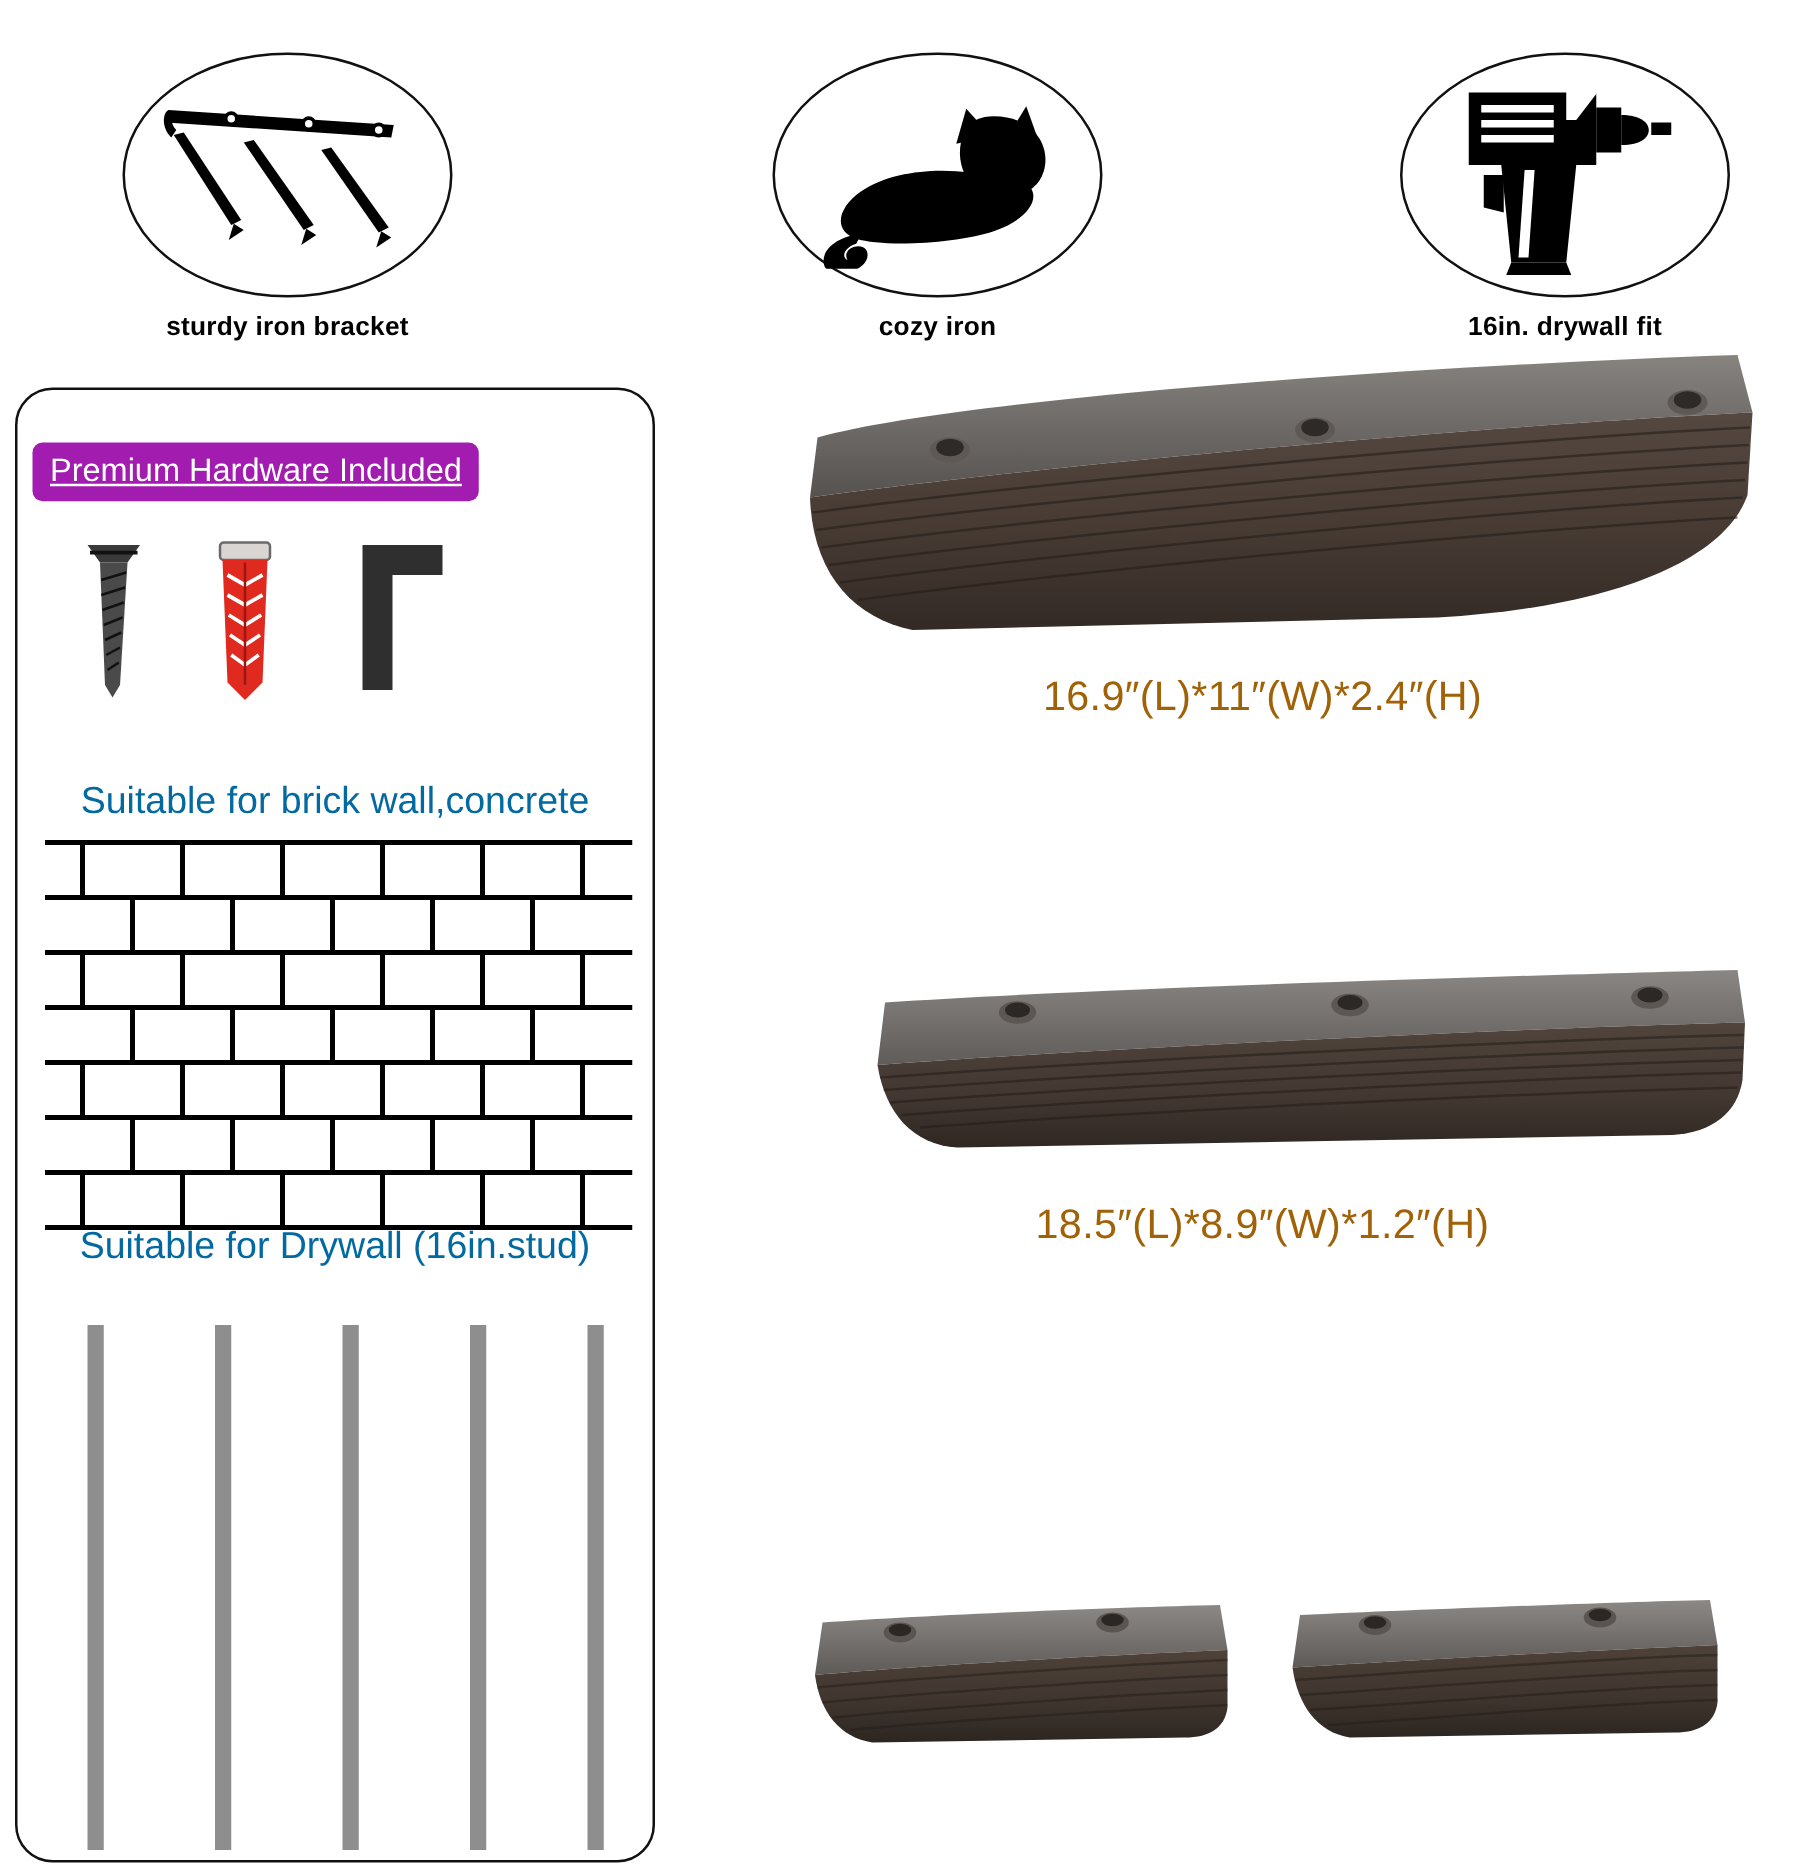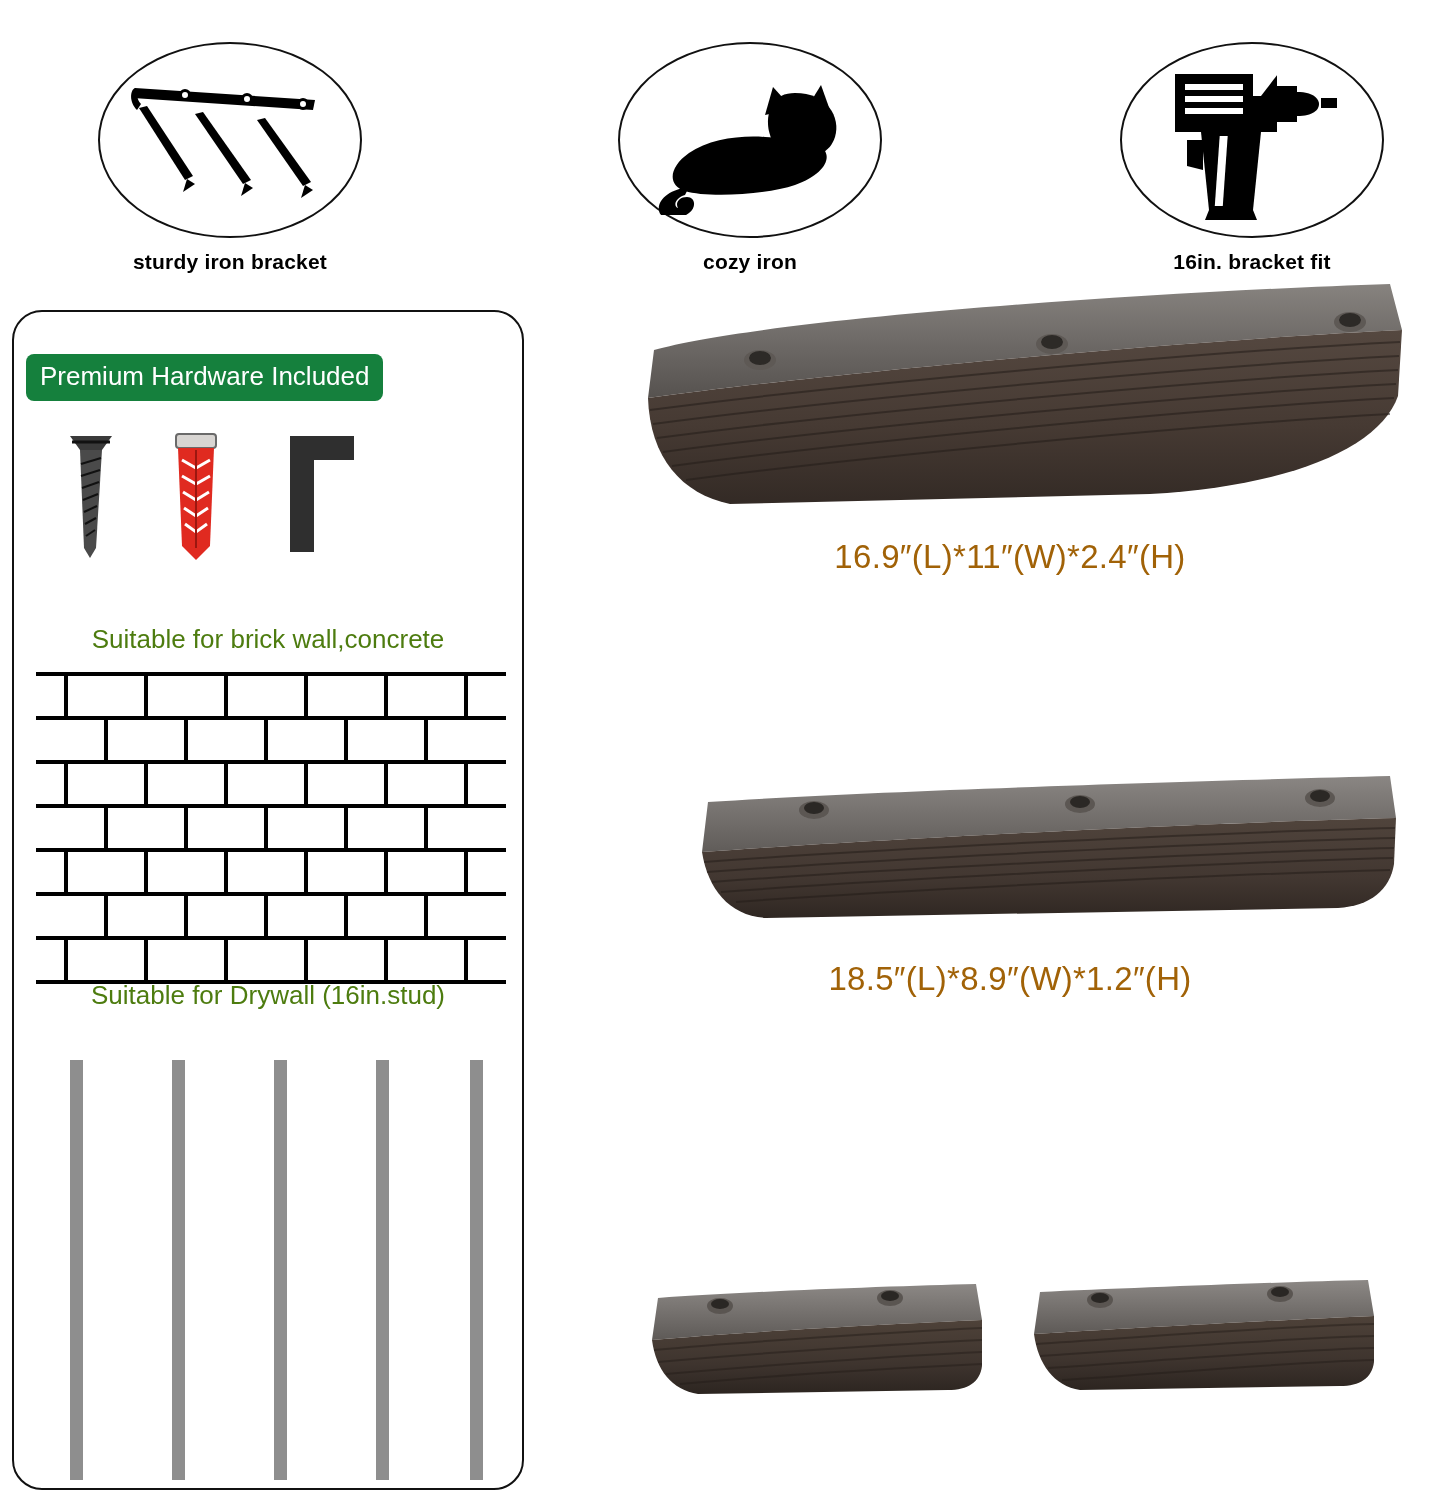--- a/index.html
+++ b/index.html
@@ -61,42 +61,43 @@
     width: 512px;
     height: 1180px;
     border: 2.5px solid #111;
     border-radius: 30px;
     background: #fff;
   }
   .hw-banner {
     position: absolute;
     left: 12px;
     top: 42px;
-    background: #15803d;
+    background: #a21caf;
     color: #fff;
     font-size: 26px;
     padding: 7px 14px 9px 14px;
     border-radius: 8px;
     white-space: nowrap;
+    text-decoration: underline;
   }
 
   .hw-items {
     position: absolute;
     left: 0;
     top: 108px;
     width: 100%;
     height: 140px;
   }
 
   .caption {
     position: absolute;
     width: 100%;
     text-align: center;
-    font-size: 26px;
-    color: #4d7c0f;
+    font-size: 30px;
+    color: #0369a1;
   }
   .caption-brick { top: 312px; }
   .caption-drywall { top: 668px; }
 
   .brick-wall {
     position: absolute;
     left: 22px;
     top: 358px;
     width: 470px;
     height: 320px;
@@ -188,21 +189,21 @@
           <g fill="#fff">
             <rect x="28" y="24" width="58" height="6"></rect>
             <rect x="28" y="36" width="58" height="6"></rect>
             <rect x="28" y="48" width="58" height="6"></rect>
             <rect x="68" y="76" width="8" height="70" transform="skewX(-4)"></rect>
           </g>
           <path d="M96 10 L124 10 L104 36 L96 36 Z" fill="#fff"></path>
         </g>
       </svg>
     </div>
-    <div class="feature-label">16in. bracket fit</div>
+    <div class="feature-label">16in. drywall fit</div>
   </div>
 </div>
 
 <div class="left-card">
 
   <div class="hw-banner">Premium Hardware Included</div>
 
   <div class="hw-items">
     <svg width="512" height="140" viewBox="0 0 512 140">
 

